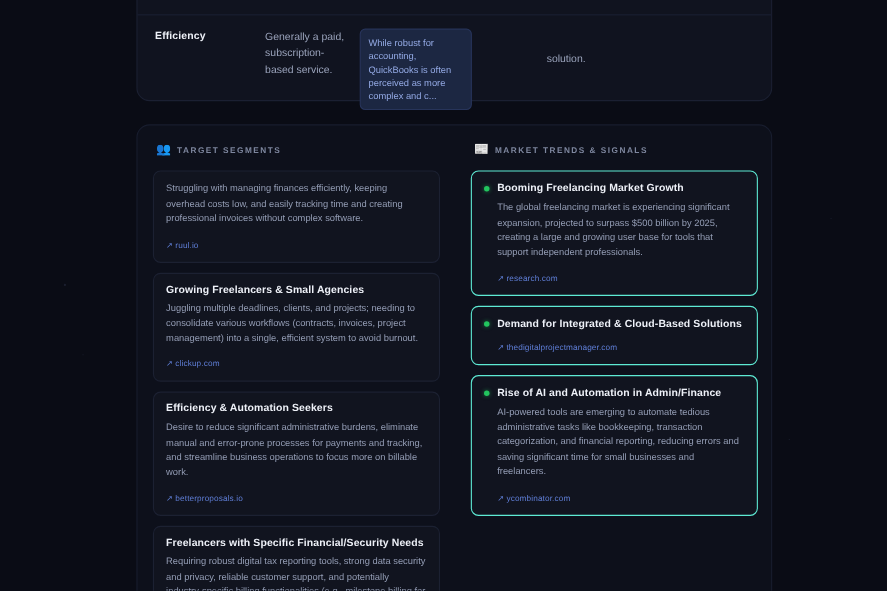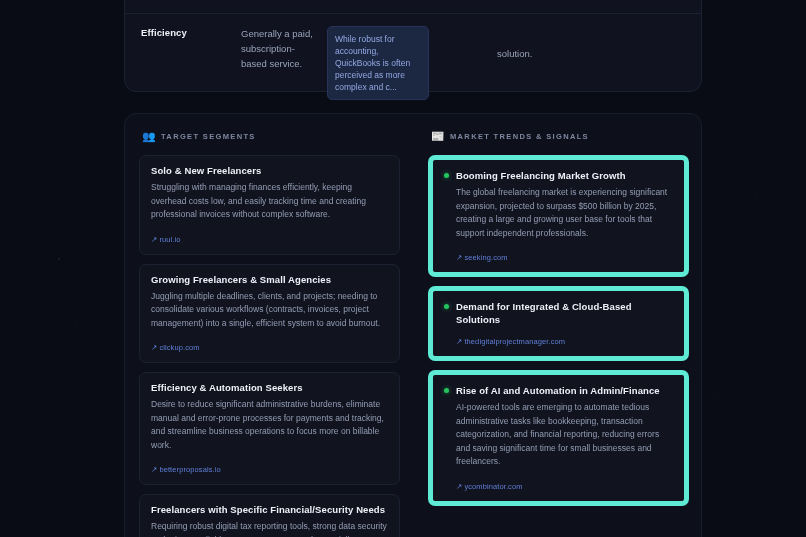--- a/index.html
+++ b/index.html
@@ -156,21 +156,21 @@
   .seg-desc {
     font-size: 8.5px;
     line-height: 13.5px;
     color: #949db5;
     margin-bottom: 6px;
   }
 
   
   .trend-card {
     background: #11141f;
-    border: 5px solid #5eead4;
+    border: 1px solid #5eead4;
     border-radius: 7px;
     padding: 9px 11px 8px 11px;
     margin-bottom: 9px;
   }
   .trend-head {
     display: flex;
     align-items: flex-start;
     gap: 7px;
     margin-bottom: 4px;
   }
@@ -237,21 +237,20 @@
 
   <div class="main-panel">
 
     <div class="col">
       <div class="sec-head">
         <span class="sec-icon">👥</span>
         <span class="sec-title">Target Segments</span>
       </div>
 
       <div class="seg-card">
-        <div class="seg-title">Solo &amp; New Freelancers</div>
         <div class="seg-desc">Struggling with managing finances efficiently, keeping overhead costs low, and easily tracking time and creating professional invoices without complex software.</div>
         <a class="src" href="#">
           <span class="arr">↗</span>
           <span>ruul.io</span>
         </a>
       </div>
 
       <div class="seg-card">
         <div class="seg-title">Growing Freelancers &amp; Small Agencies</div>
         <div class="seg-desc">Juggling multiple deadlines, clients, and projects; needing to consolidate various workflows (contracts, invoices, project management) into a single, efficient system to avoid burnout.</div>
@@ -285,21 +284,21 @@
 
       <div class="trend-card">
         <div class="trend-head">
           <span class="dot"></span>
           <span class="trend-title">Booming Freelancing Market Growth</span>
         </div>
         <div class="trend-desc">The global freelancing market is experiencing significant expansion, projected to surpass $500 billion by 2025, creating a large and growing user base for tools that support independent professionals.</div>
         <div class="trend-src">
           <a class="src" href="#">
             <span class="arr">↗</span>
-            <span>seeking.com</span>
+            <span>research.com</span>
           </a>
         </div>
       </div>
 
       <div class="trend-card">
         <div class="trend-head">
           <span class="dot"></span>
           <span class="trend-title">Demand for Integrated &amp; Cloud-Based Solutions</span>
         </div>
         <div class="trend-src">

